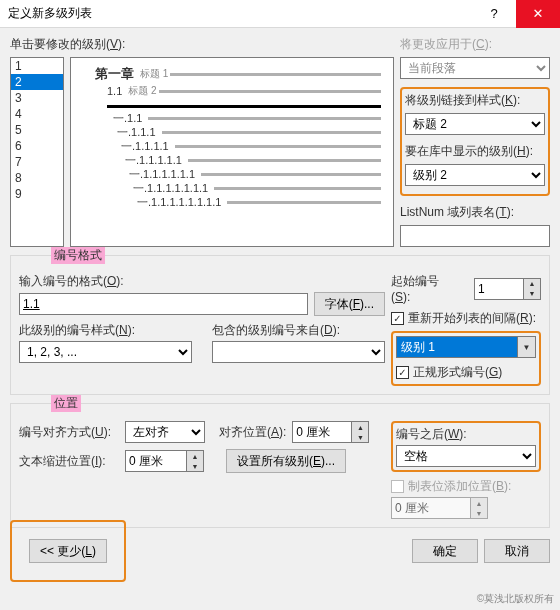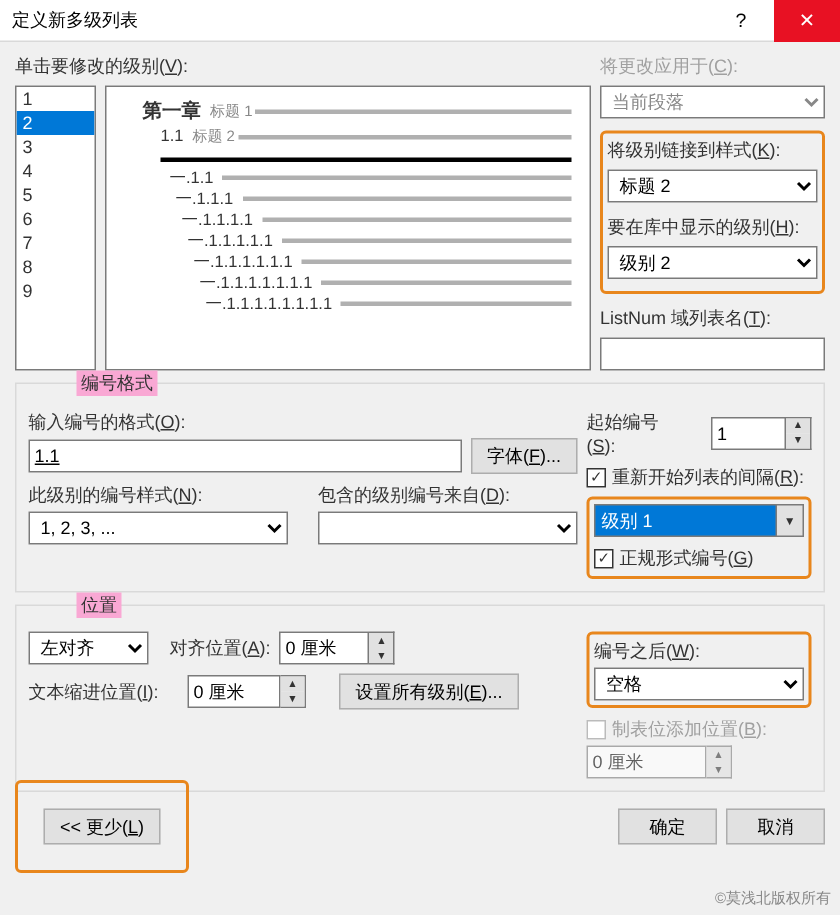--- a/index.html
+++ b/index.html
@@ -176,20 +176,21 @@
         </div>
       </div>
     </div>
   </div>
 
   <div class="group-box">
     <span class="fieldset-label">位置</span>
     <div class="row" style="align-items:flex-start">
       <div style="flex:1">
         <div class="row" style="align-items:center; gap:6px;">
+          <span style="width:100px">编号对齐方式(<span class="mn">U</span>):</span>
           <select style="width:80px"><option>左对齐</option></select>
           <span style="margin-left:8px">对齐位置(<span class="mn">A</span>):</span>
           <div class="spin-wrap">
             <input type="text" style="width: 60px;" value="0 厘米">
             <div class="spin-btns">
                 <div>▲</div>
                 <div>▼</div>
               </div>
           </div>
         </div>

